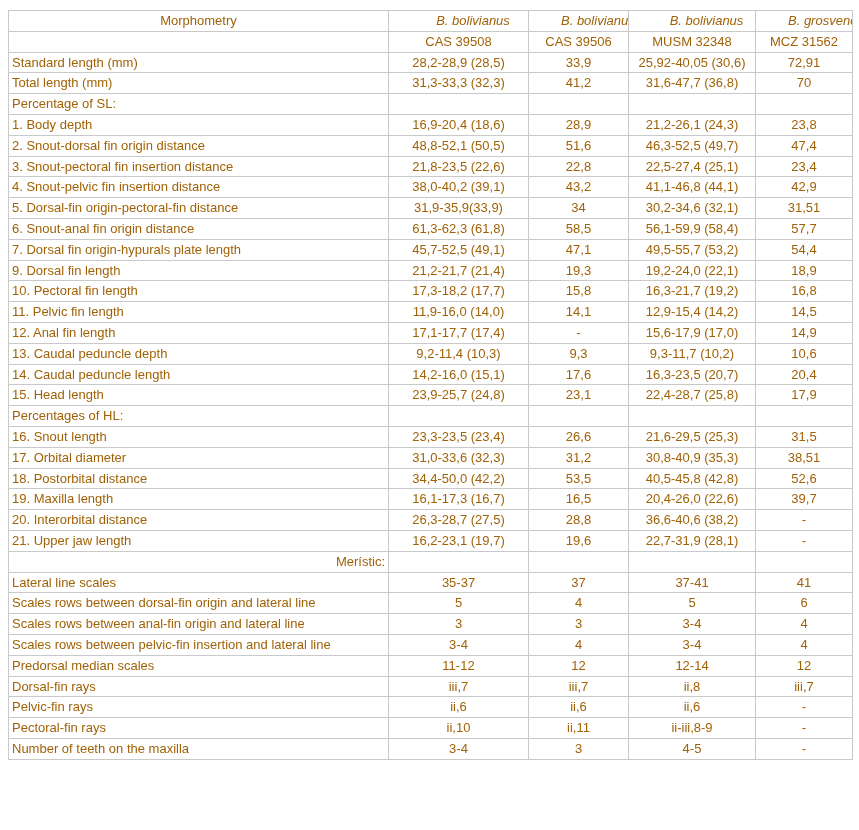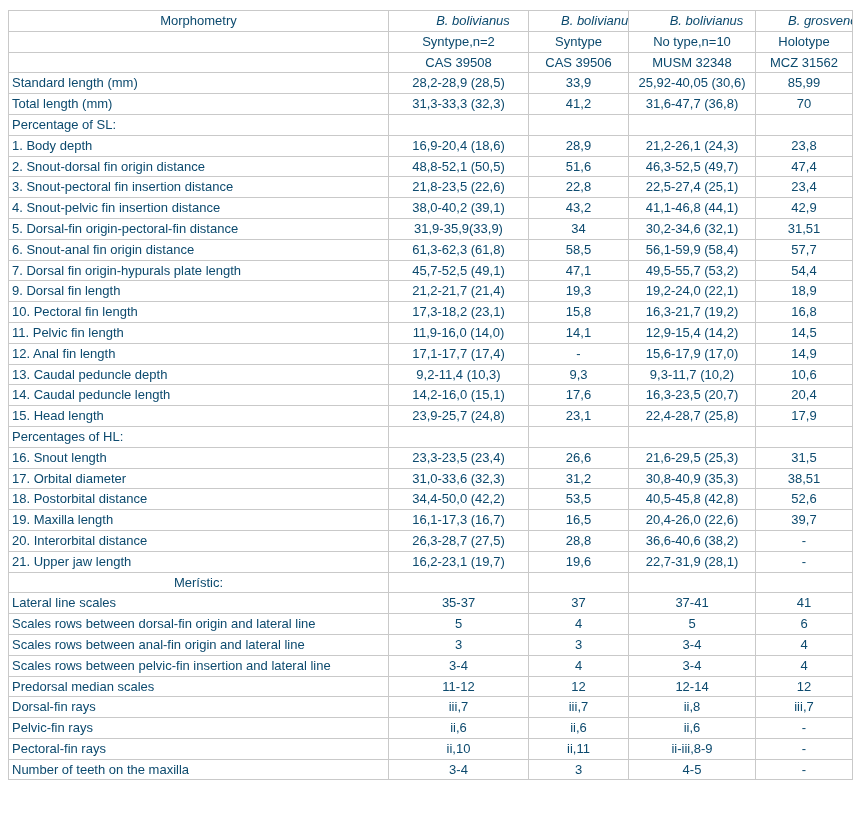--- a/index.html
+++ b/index.html
@@ -13,41 +13,41 @@
     overflow: hidden;
   }
   .page {
     padding: 10px 7px 0 8px;
   }
   table.morpho {
     border-collapse: collapse;
     table-layout: fixed;
     width: 844px;
     font-size: 13px;
-    color: #0c4a6e;
+    color: #a16207;
   }
   col.c1 { width: 380px; }
   col.c2 { width: 140px; }
   col.c3 { width: 100px; }
   col.c4 { width: 127px; }
   col.c5 { width: 97px; }
   td {
     border: 1px solid #c9c9c9;
     height: 19.8px;
     padding: 0 3px;
     line-height: 1.05;
     overflow: hidden;
     white-space: nowrap;
     vertical-align: middle;
   }
   td.val { text-align: center; }
   td.label { text-align: left; }
   thead td { text-align: center; }
   td.species { font-style: italic; padding-left: 32px; }
-  tr.section-center td.label { text-align: center; }
+  tr.section-center td.label { text-align: right; }
 </style>
 </head>
 <body>
 
 <div class="page">
   <table class="morpho">
     <colgroup>
       <col class="c1">
         <col class="c2">
         <col class="c3">
@@ -57,40 +57,33 @@
     <thead>
       <tr>
         <td class="label" style="text-align:center">Morphometry</td>
         <td class="species">B. bolivianus</td>
         <td class="species">B. bolivianus</td>
         <td class="species">B. bolivianus</td>
         <td class="species">B. grosvenori</td>
       </tr>
       <tr>
         <td class="label"></td>
-        <td>Syntype,n=2</td>
-        <td>Syntype</td>
-        <td>No type,n=10</td>
-        <td>Holotype</td>
-      </tr>
-      <tr>
-        <td class="label"></td>
         <td>CAS 39508</td>
         <td>CAS 39506</td>
         <td>MUSM 32348</td>
         <td>MCZ 31562</td>
       </tr>
     </thead>
     <tbody id="rows-body">
         <tr class="data">
     <td class="label">Standard length (mm)</td>
     <td class="val">28,2-28,9 (28,5)</td>
     <td class="val">33,9</td>
     <td class="val">25,92-40,05 (30,6)</td>
-    <td class="val">85,99</td>
+    <td class="val">72,91</td>
   </tr>
         <tr class="data">
     <td class="label">Total length (mm)</td>
     <td class="val">31,3-33,3 (32,3)</td>
     <td class="val">41,2</td>
     <td class="val">31,6-47,7 (36,8)</td>
     <td class="val">70</td>
   </tr>
         <tr class="section">
     <td class="label">Percentage of SL:</td>
@@ -150,21 +143,21 @@
   </tr>
         <tr class="data">
     <td class="label">9. Dorsal fin length</td>
     <td class="val">21,2-21,7 (21,4)</td>
     <td class="val">19,3</td>
     <td class="val">19,2-24,0 (22,1)</td>
     <td class="val">18,9</td>
   </tr>
         <tr class="data">
     <td class="label">10. Pectoral fin length</td>
-    <td class="val">17,3-18,2 (23,1)</td>
+    <td class="val">17,3-18,2 (17,7)</td>
     <td class="val">15,8</td>
     <td class="val">16,3-21,7 (19,2)</td>
     <td class="val">16,8</td>
   </tr>
         <tr class="data">
     <td class="label">11. Pelvic fin length</td>
     <td class="val">11,9-16,0 (14,0)</td>
     <td class="val">14,1</td>
     <td class="val">12,9-15,4 (14,2)</td>
     <td class="val">14,5</td>

